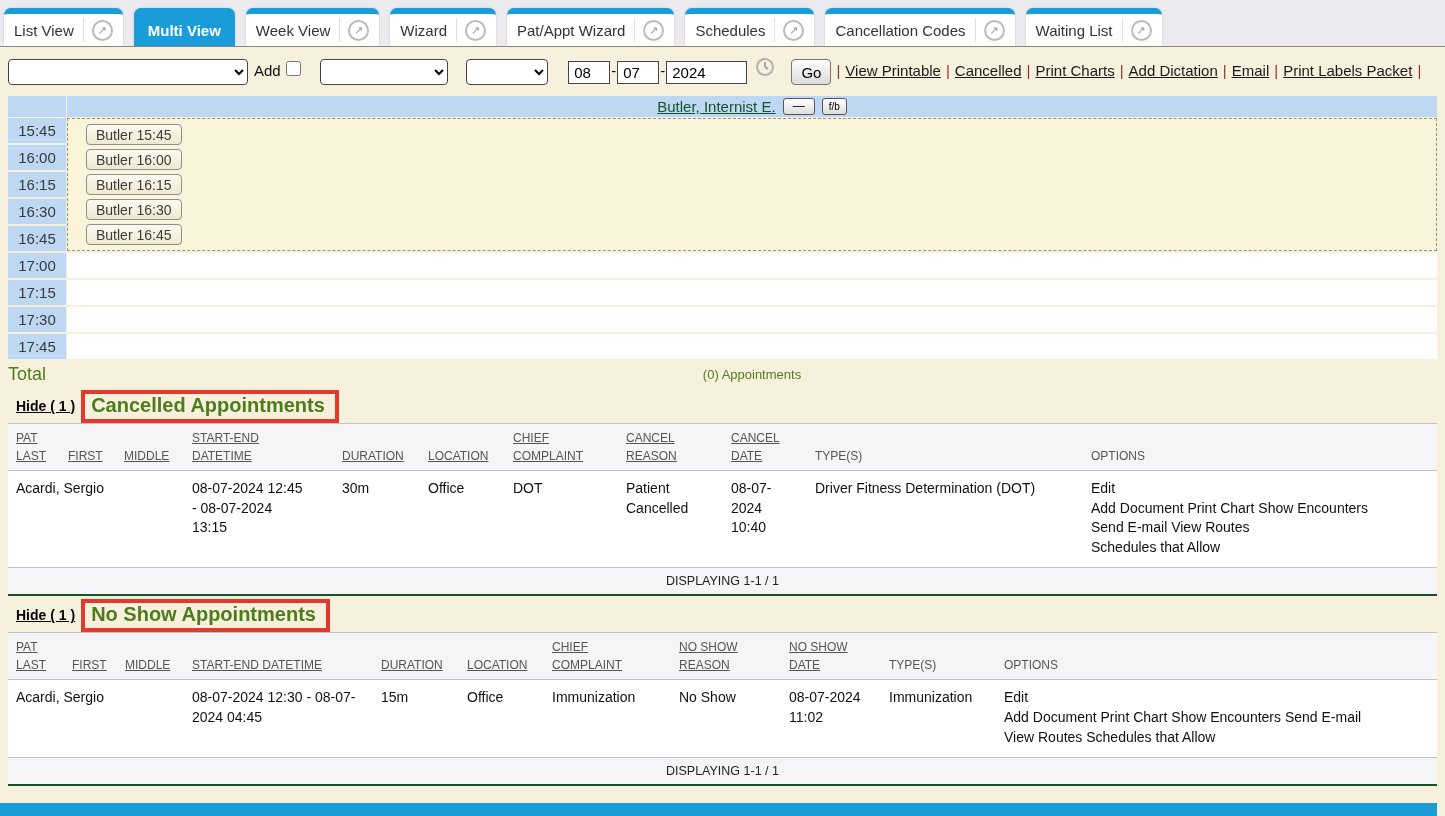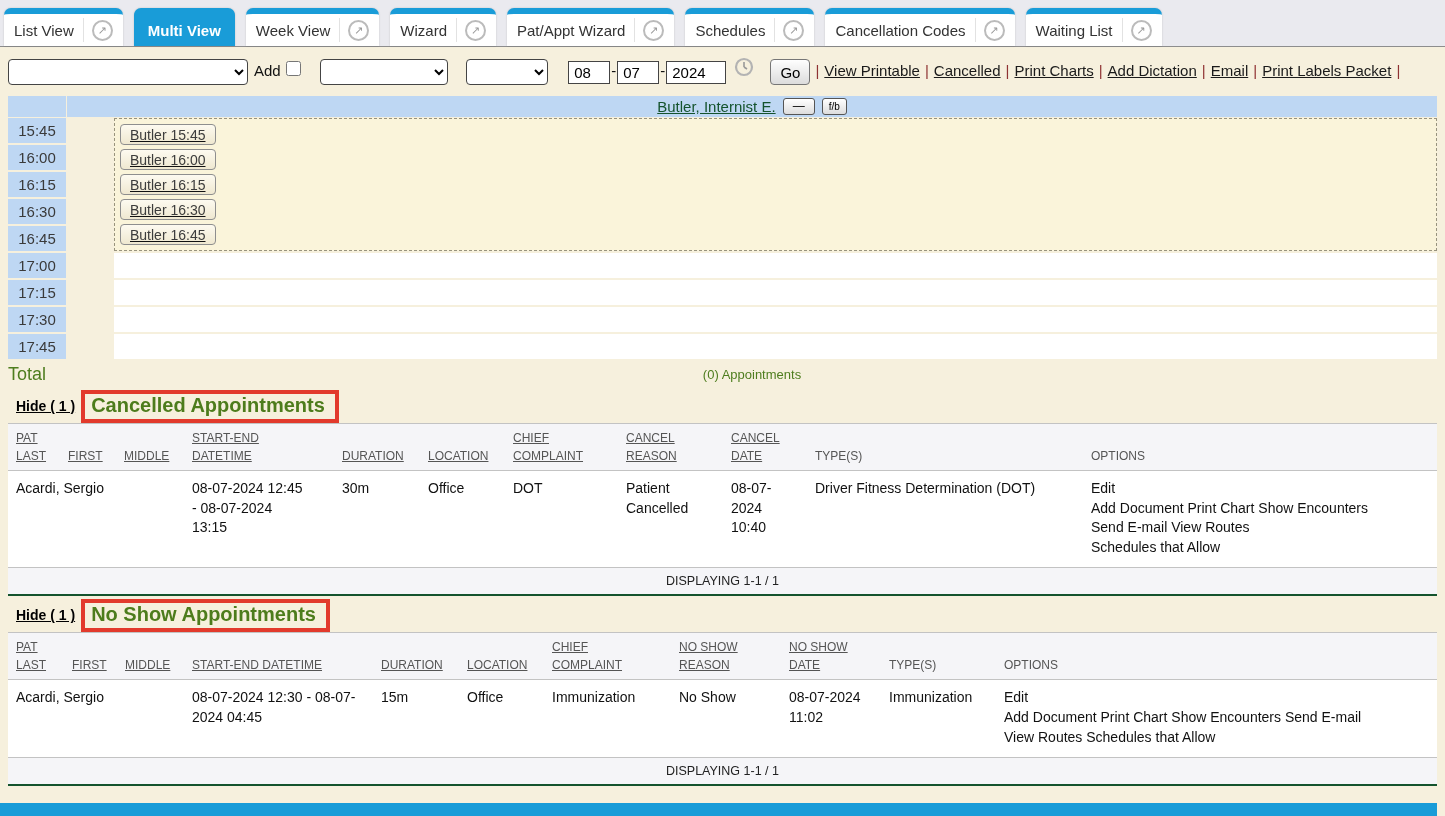--- a/index.html
+++ b/index.html
@@ -43,21 +43,21 @@
   }
   .provider-select { width:240px; }
   .location-select { width:128px; margin-left:12px; }
   .jump-select    { width:82px;  margin-left:14px; }
   .add-label { margin-left:6px; }
   .add-checkbox { width:15px; height:15px; margin-left:5px; vertical-align:middle; position:relative; top:-4px; }
   .date-input {
     width:42px; height:23px; border:1px solid #444; background:#fff;
     font-size:15px; font-family:inherit; padding:0 5px; vertical-align:middle;
   }
-  .date-input.year { width:60px; }
+  .date-input.year { width:81px; }
   .date-input.first { margin-left:16px; }
   .date-dash { margin:0 1px; }
   .clock-icon { margin-left:8px; vertical-align:middle; cursor:pointer; }
   .go-btn {
     height:26px; padding:0 9px; margin-left:12px; vertical-align:middle;
     border:1px solid #767676; border-radius:4px;
     background:linear-gradient(#fefefe,#dcdcdc);
     font-size:15px; font-family:inherit; cursor:pointer;
   }
   .tb-sep { color:#8f3232; margin:0 5px; }
@@ -71,30 +71,30 @@
     flex:1; background:#bed7f3; display:flex; align-items:center;
     justify-content:center; gap:7px; font-size:15px;
   }
   .provider-link { color:#14532d; text-decoration:underline; cursor:pointer; }
   .mini-btn {
     height:17px; border:1px solid #555; border-radius:3px;
     background:linear-gradient(#fff,#ddd); font-size:12px; line-height:13px;
     padding:0 9px; font-family:inherit; cursor:pointer;
   }
   .mini-btn.fb { font-size:10px; padding:0 6px; }
-  .sched-body { display:flex;gap:47px; }
+  .sched-body { display:flex; }
   .time-col { width:58px; margin-right:1px; flex:none; }
   .time-cell {
     height:25px; margin-bottom:2px; background:#bed7f3; color:#3a3a3a;
     font-size:15px; display:flex; align-items:center; justify-content:center;
   }
   .main-col { flex:1; display:flex; flex-direction:column; }
   .open-block {
     height:133px; background:#faf4da; border:1px dashed #98937e;
-    padding:1px 0 0 5px; margin-bottom:2px;text-decoration:underline;
+    padding:1px 0 0 18px; margin-bottom:2px;
   }
   .slot-btn {
     display:block; height:21px; margin:4px 0 1px 0; padding:0 9px;
     font-size:14px; color:#3c3c3c; font-family:inherit;
     background:linear-gradient(#fdfaf0,#efe8d0);
     border:1px solid #8e8e8e; border-radius:4px; cursor:pointer;
   }
   .empty-row { height:25px; background:#fff; margin-bottom:2px; }
   .total-row { display:flex; height:26px; align-items:center; }
   .total-label { width:59px; color:#4e7d1e; font-size:18px; flex:none; }

